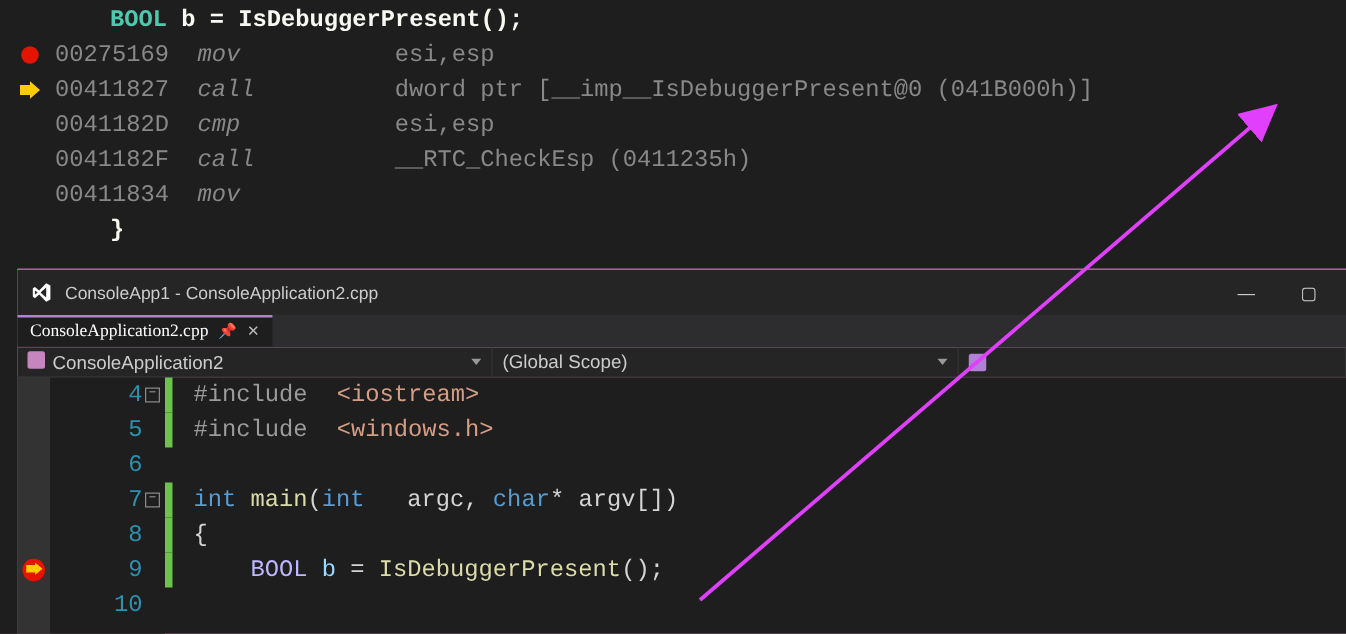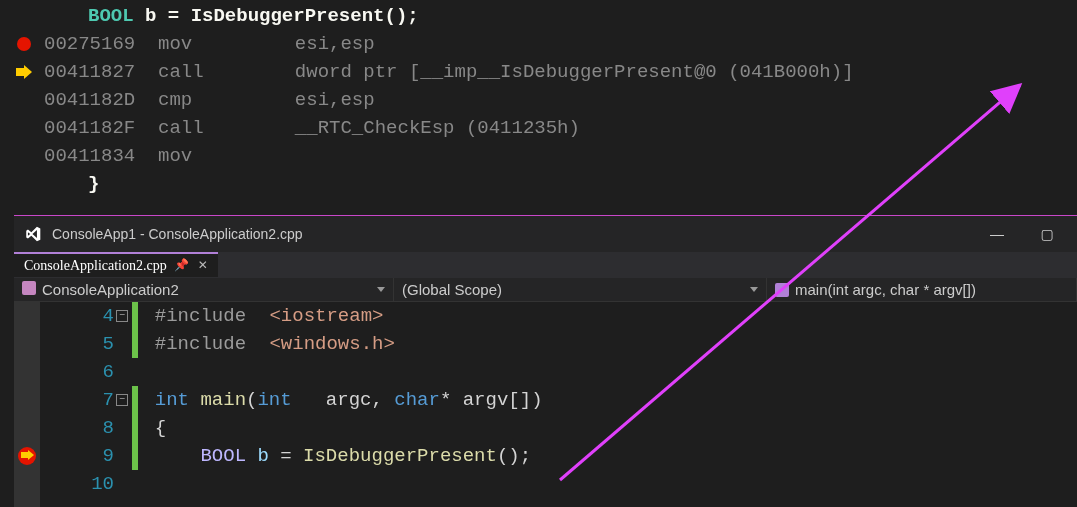--- a/index.html
+++ b/index.html
@@ -53,22 +53,22 @@
   .iparrow::after {
     content: "";
     position: absolute;
     left: 8px; top: 0;
     width: 0; height: 0;
     border-top: 7px solid transparent;
     border-bottom: 7px solid transparent;
     border-left: 8px solid #ffcc00;
   }
   .addr   { color: #888888; }
-  .mnem   { color: #888888; }
-  .op     { color: #888888; }
+  .mnem   { color: #888888; font-style: italic; }
+  .op     { color: #888888; margin-left: 21px; }
   .white  { color: #f8f8f2; font-weight: 600; }
   .kw     { color: #4ec9b0; font-weight: 600; }
   .ident  { color: #f8f8f2; font-weight: 600; }
   .srcindent { display:inline-block; width:44px; }
 
   
   .vswin {
     position: absolute;
     left: 14px; right: 0; top: 215px; bottom: 0;
     background: #f9a8d4;
@@ -289,21 +289,20 @@
     <div class="navcell proj">
       <span><span class="navicon"></span><span>ConsoleApplication2</span></span>
       <span class="chev"></span>
     </div>
     <div class="navcell scope">
       <span>(Global Scope)</span>
       <span class="chev"></span>
     </div>
     <div class="navcell func">
       <span class="funcicon"></span>
-        <span>main(int argc, char * argv[])</span>
     </div>
   </div>
 
   <div class="editor">
     <div class="glyphcol" id="glyphcol">
         <div class="eg bp-cur" style="top: 145px;"></div>
       </div>
     <div class="lncol" id="lncol">
         <div class="ln">4</div>
         <div class="ln">5</div>

